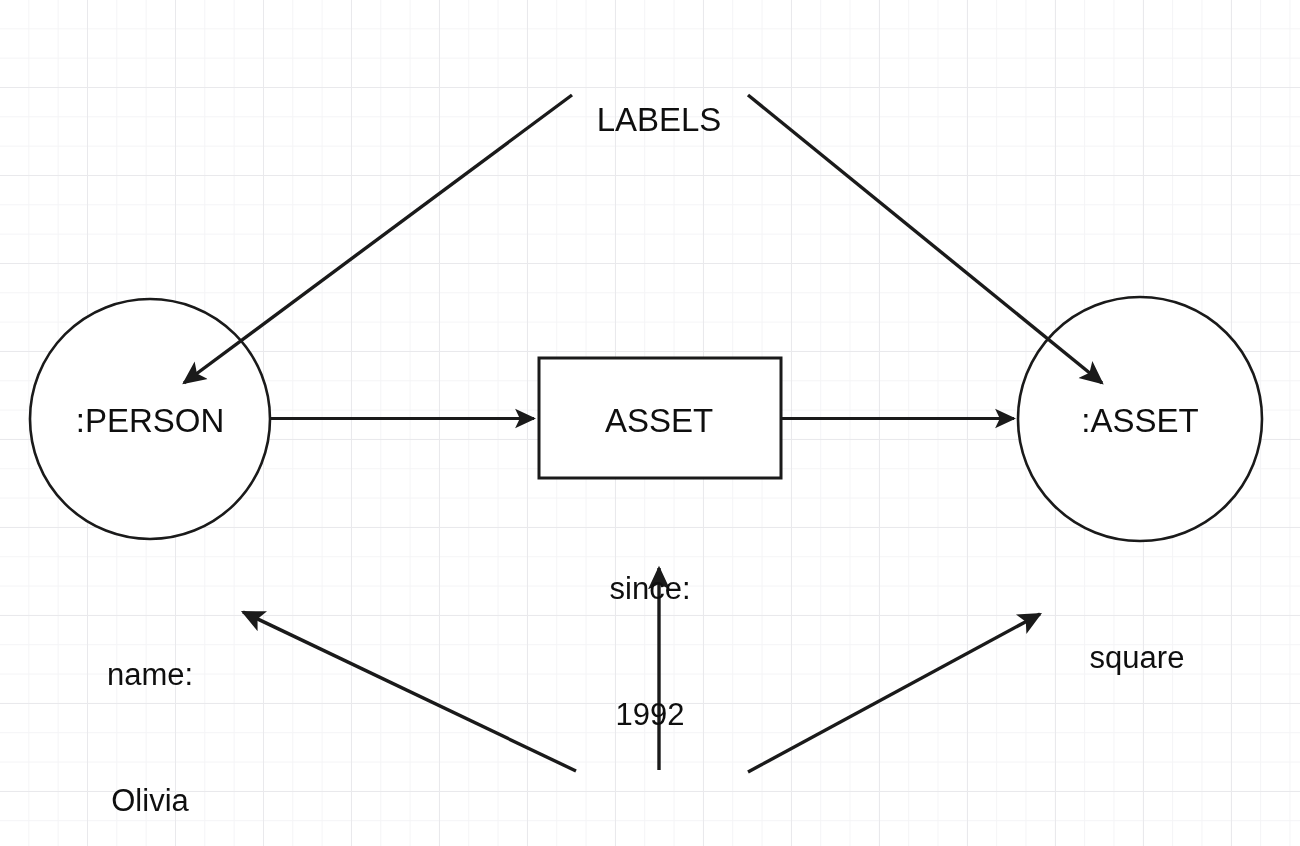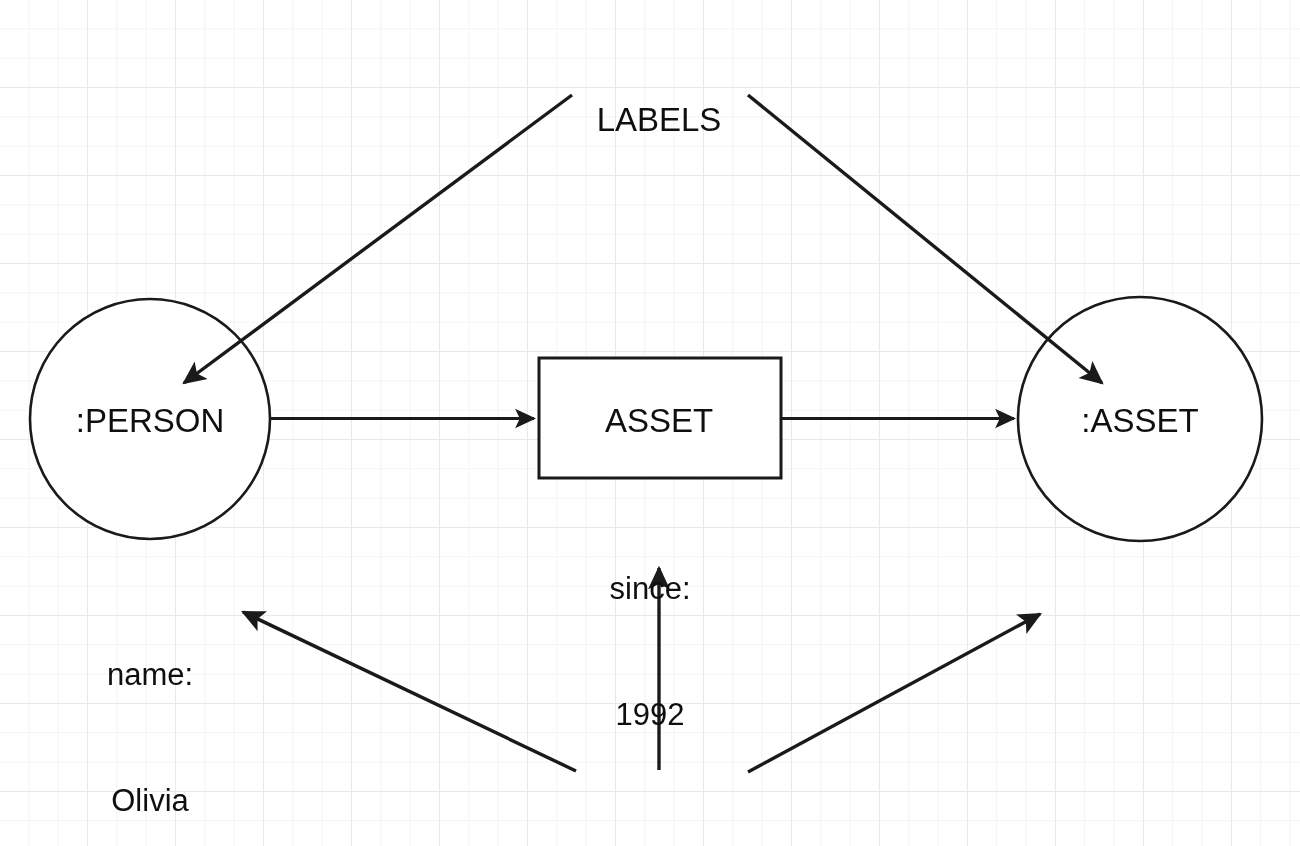--- a/index.html
+++ b/index.html
@@ -93,17 +93,18 @@
     <div>since:</div>
     <div>1992</div>
   </div>
 
   <div class="diagram-text prop-label" style="left:150px; top:570px;">
     <div>name:</div>
     <div>Olivia</div>
   </div>
 
   <div class="diagram-text prop-label" style="left:1137px; top:553px;">
+    <div>square</div>
     
   </div>
 
 
 </div>
 
 </body></html>

